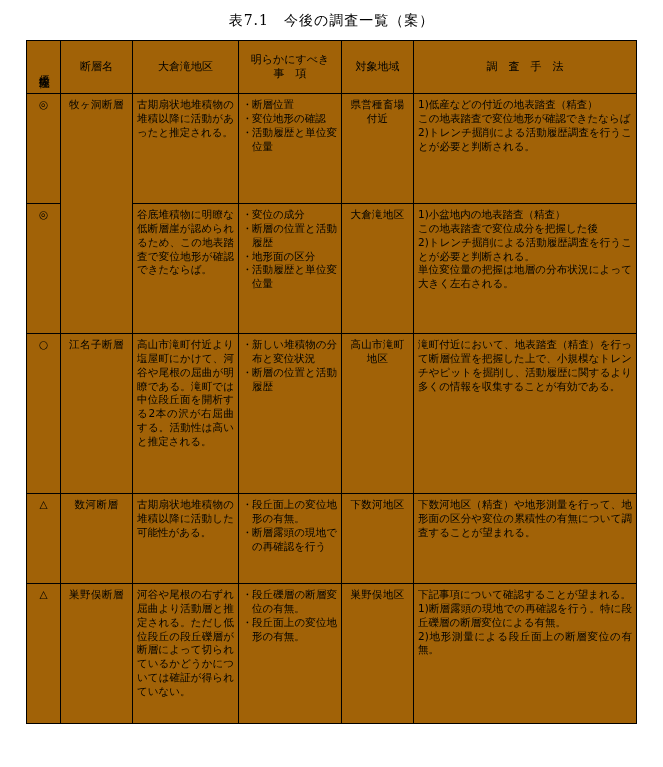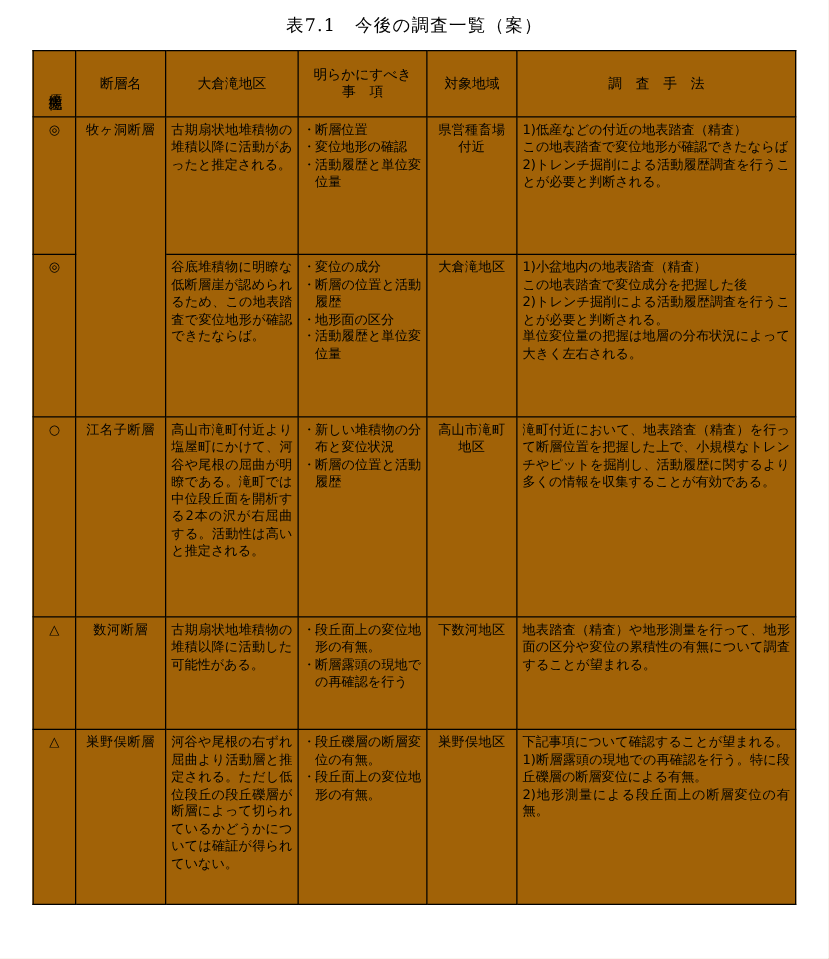--- a/index.html
+++ b/index.html
@@ -221,21 +221,21 @@
         <td class="fname">数河断層</td>
         <td class="body">古期扇状地堆積物の堆積以降に活動した可能性がある。</td>
         <td>
           <ul class="bullets">
             <li>段丘面上の変位地形の有無。</li>
             <li>断層露頭の現地での再確認を行う</li>
           </ul>
         </td>
         <td class="area">下数河地区</td>
         <td class="body">
-          <span class="lines">地表踏査（精査）や地形測量を行って、地形面の区分や変位の累積性の有無について調査することが望まれる。</span>
+          <span class="lines">下数河地区（精査）や地形測量を行って、地形面の区分や変位の累積性の有無について調査することが望まれる。</span>
         </td>
       </tr>
 
       <tr class="r5">
         <td class="prio">△</td>
         <td class="fname">巣野俣断層</td>
         <td class="body">河谷や尾根の右ずれ屈曲より活動層と推定される。ただし低位段丘の段丘礫層が断層によって切られているかどうかについては確証が得られていない。</td>
         <td>
           <ul class="bullets">
             <li>段丘礫層の断層変位の有無。</li>

